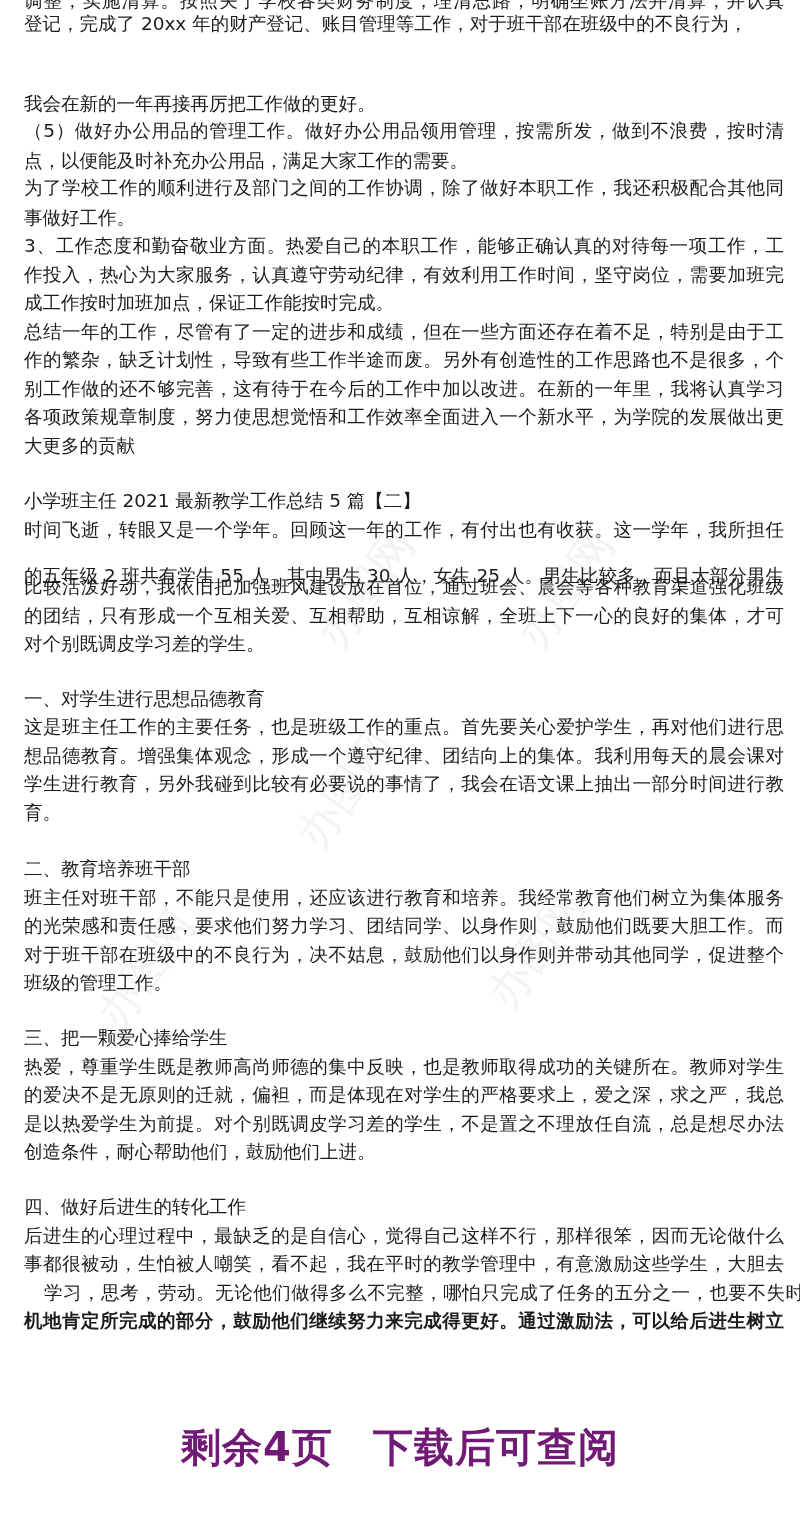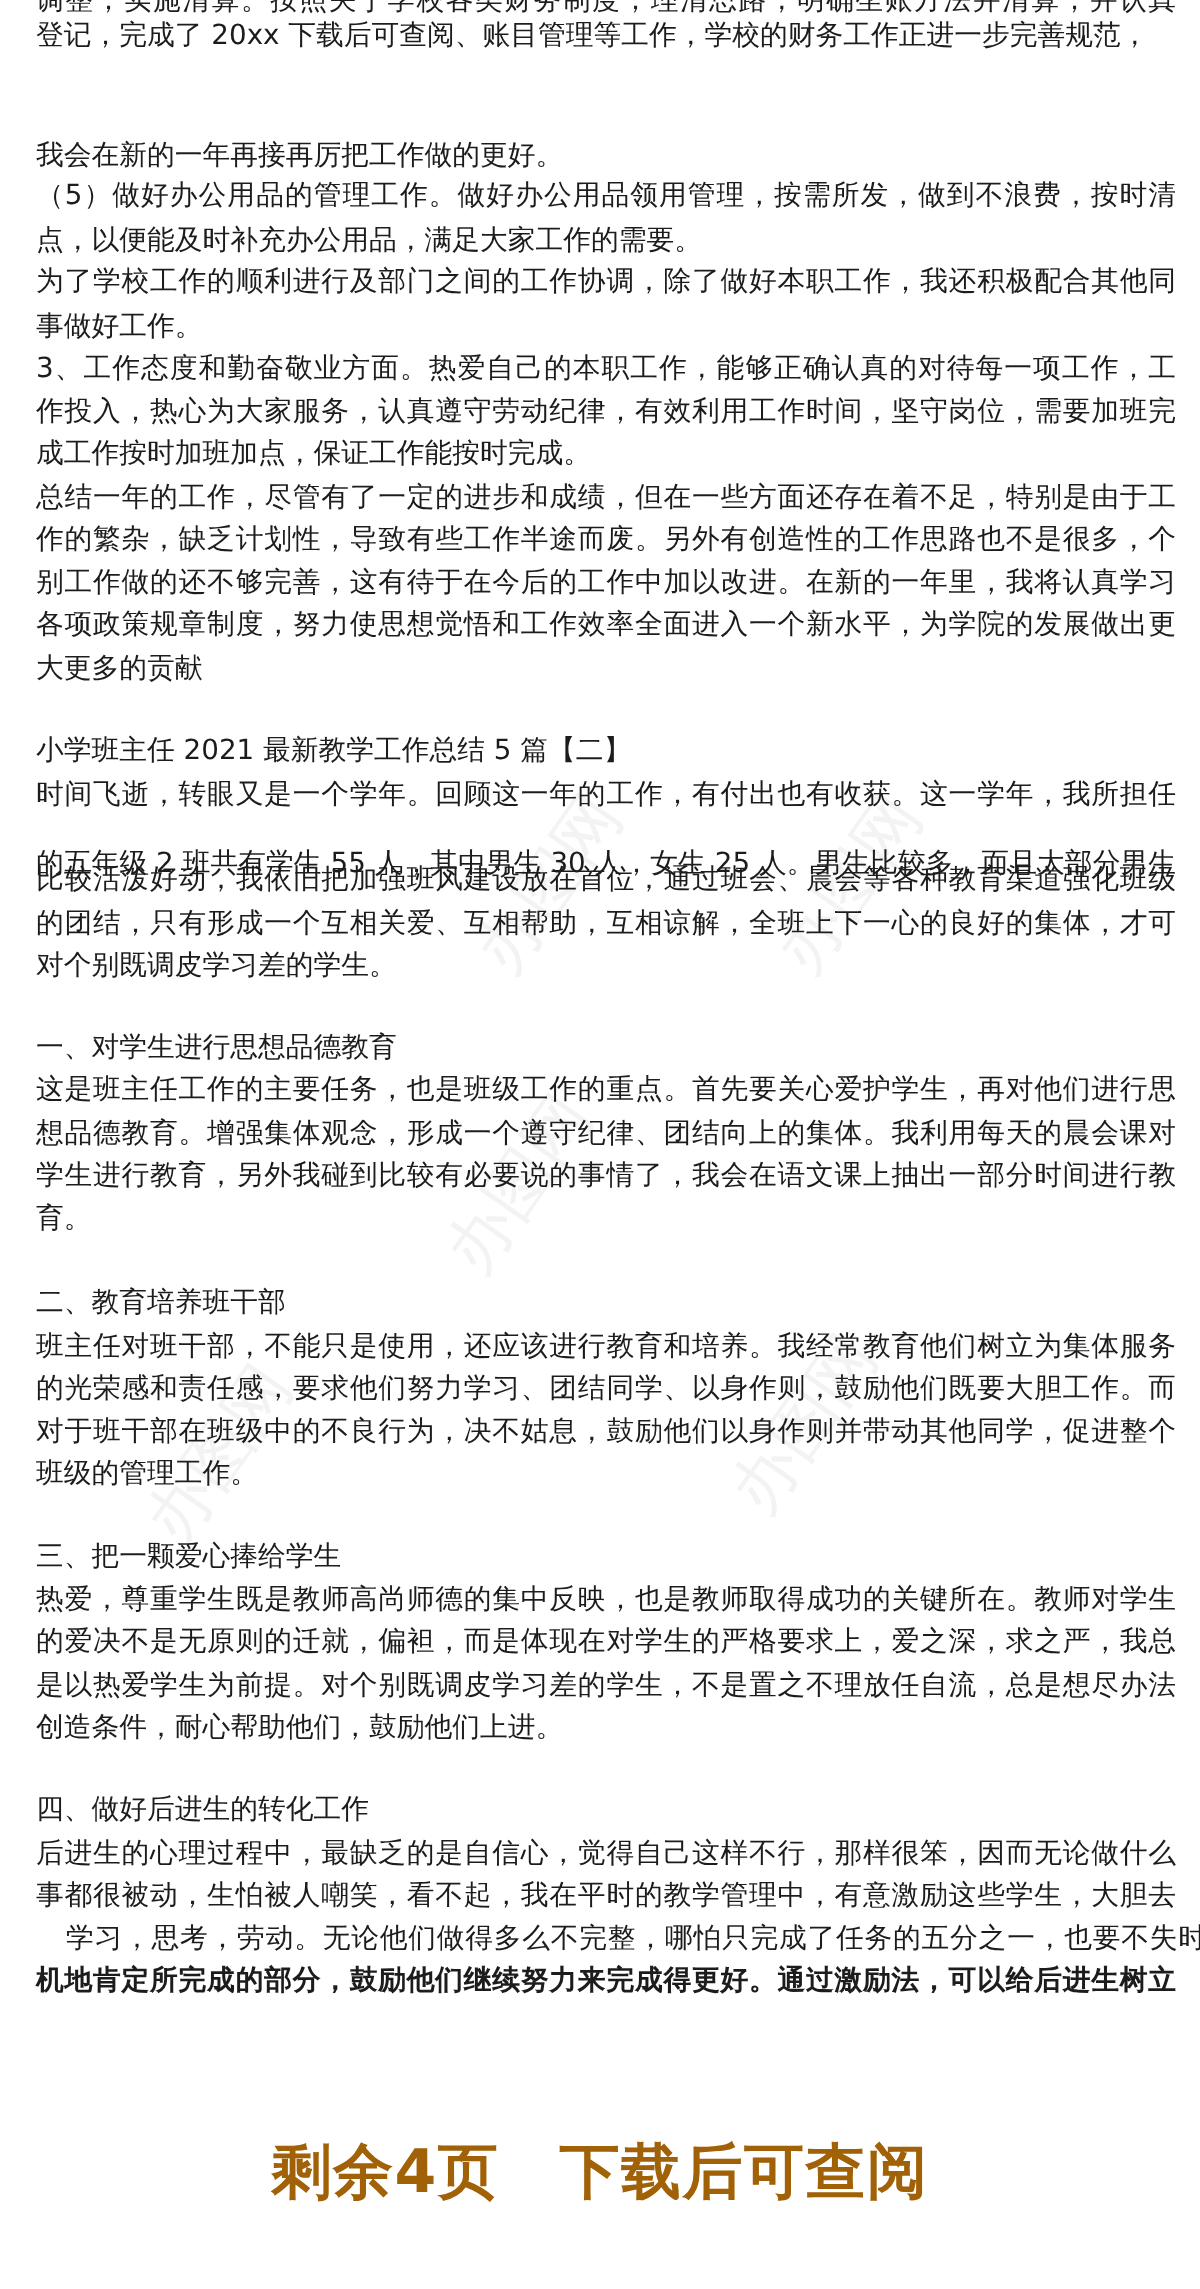--- a/index.html
+++ b/index.html
@@ -49,42 +49,42 @@
     }
     .footer-banner {
       position: absolute;
       left: 0;
       top: 1420px;
       width: 800px;
       text-align: center;
       font-family: "DejaVu Sans", sans-serif;
       font-weight: bold;
       font-size: 40px;
-      color: #a16207;
+      color: #701a75;
       letter-spacing: 1px;
     }
     .footer-banner span.gap {
       display: inline-block;
       width: 40px;
     }
   </style>
 </head>
 <body>
 
 <div class="page">
   <div id="watermark-layer">
       <div class="watermark" style="left: 300px; top: 560px;">办图网</div>
       <div class="watermark" style="left: 500px; top: 560px;">办图网</div>
       <div class="watermark" style="left: 280px; top: 760px;">办图网</div>
       <div class="watermark" style="left: 80px; top: 940px;">办图网</div>
       <div class="watermark" style="left: 470px; top: 920px;">办图网</div>
     </div>
   <div id="text-layer">
       <div class="line justify" style="top: -13px;">调整，实施清算。按照关于学校各类财务制度，理清思路，明确坐账方法并清算，并认真</div>
-      <div class="line" style="top: 10px;">登记，完成了 20xx 下载后可查阅、账目管理等工作，学校的财务工作正进一步完善规范，</div>
+      <div class="line" style="top: 10px;">登记，完成了 20xx 年的财产登记、账目管理等工作，对于班干部在班级中的不良行为，</div>
       <div class="line" style="top: 90px;">我会在新的一年再接再厉把工作做的更好。</div>
       <div class="line justify" style="top: 117px;">（5）做好办公用品的管理工作。做好办公用品领用管理，按需所发，做到不浪费，按时清</div>
       <div class="line" style="top: 147px;">点，以便能及时补充办公用品，满足大家工作的需要。</div>
       <div class="line justify" style="top: 174px;">为了学校工作的顺利进行及部门之间的工作协调，除了做好本职工作，我还积极配合其他同</div>
       <div class="line" style="top: 204px;">事做好工作。</div>
       <div class="line justify" style="top: 232px;">3、工作态度和勤奋敬业方面。热爱自己的本职工作，能够正确认真的对待每一项工作，工</div>
       <div class="line justify" style="top: 261px;">作投入，热心为大家服务，认真遵守劳动纪律，有效利用工作时间，坚守岗位，需要加班完</div>
       <div class="line" style="top: 289px;">成工作按时加班加点，保证工作能按时完成。</div>
       <div class="line justify" style="top: 318px;">总结一年的工作，尽管有了一定的进步和成绩，但在一些方面还存在着不足，特别是由于工</div>
       <div class="line justify" style="top: 346px;">作的繁杂，缺乏计划性，导致有些工作半途而废。另外有创造性的工作思路也不是很多，个</div>

